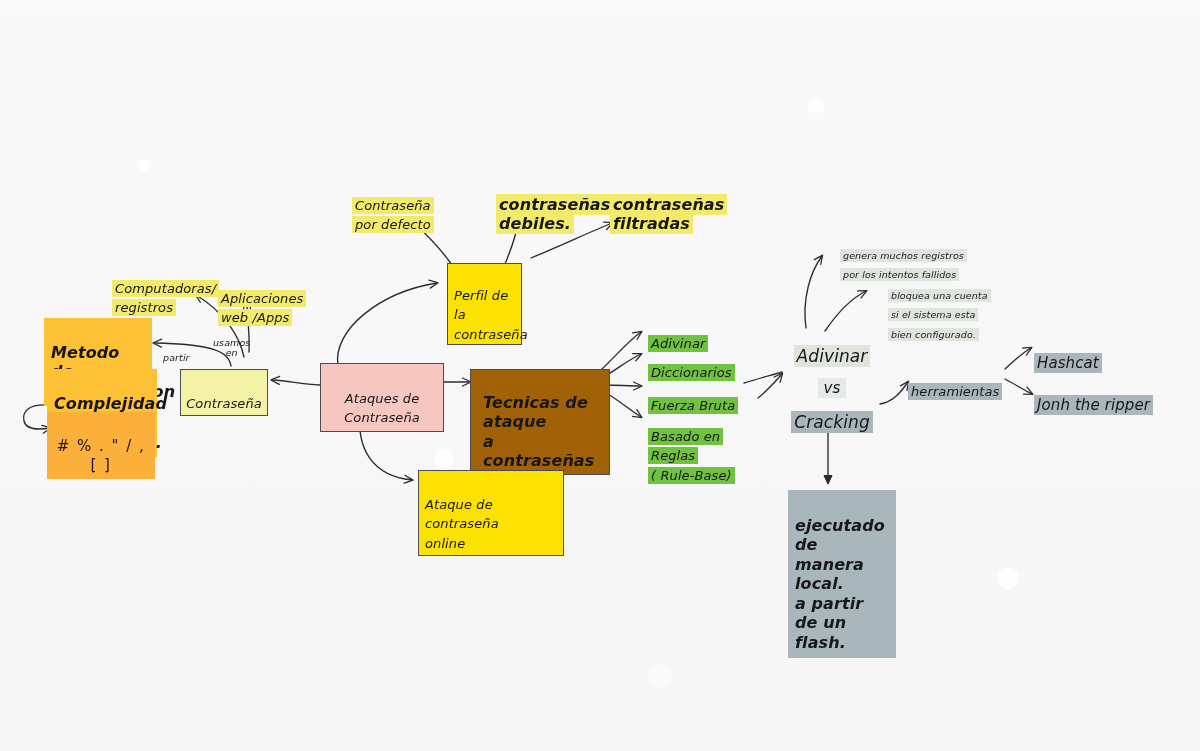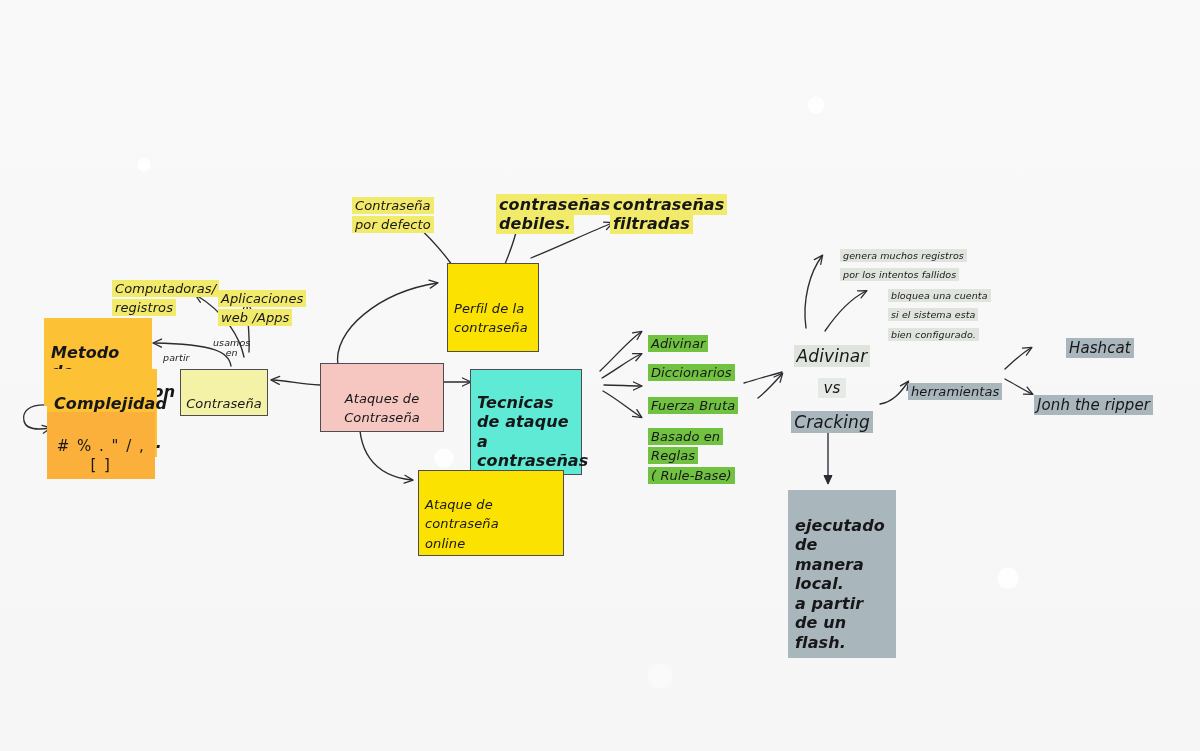--- a/index.html
+++ b/index.html
@@ -174,26 +174,26 @@
 <div class="node" style="left:496px;top:175px;width:86px;">
   <span class="hl hl-yellow ital sm">contraseñas
 debiles.</span>
 </div>
 
 <div class="node" style="left:610px;top:175px;width:86px;">
   <span class="hl hl-yellow ital sm">contraseñas
 filtradas</span>
 </div>
 
-<div class="node framed blockbox" style="left:447px;top:263px;width:92px;background:#fbe200;padding:14px 6px;">
+<div class="node framed blockbox" style="left:447px;top:263px;width:75px;background:#fbe200;padding:1px 6px;">
   <span class="ital md">Perfil de la
 contraseña</span>
 </div>
 
-<div class="node framed blockbox" style="left:470px;top:369px;width:112px;background:#5eead4;padding:3px 6px;">
+<div class="node framed blockbox" style="left:470px;top:369px;width:140px;background:#a16207;padding:3px 12px;">
   <span class="ital sm">Tecnicas de ataque
 a contraseñas</span>
 </div>
 
 <div class="node framed blockbox" style="left:418px;top:470px;width:146px;background:#fbe200;padding:3px 6px;">
   <span class="ital md">Ataque de contraseña
 online</span>
 </div>
 
 <div class="node" style="left:648px;top:313px;">
@@ -238,19 +238,19 @@
   <span class="ital sm">ejecutado de
 manera local.
 a partir de un
 flash.</span>
 </div>
 
 <div class="node" style="left:908px;top:361px;text-align:right;">
   <span class="hl hl-gray ital md">herramientas</span>
 </div>
 
-<div class="node" style="left:1034px;top:318px;margin-left:32px;">
+<div class="node" style="left:1034px;top:333px;">
   <span class="hl hl-gray ital lg">Hashcat</span>
 </div>
 
 <div class="node" style="left:1034px;top:375px;">
   <span class="hl hl-gray ital lg">Jonh the ripper</span>
 </div>
 
 </body></html>

